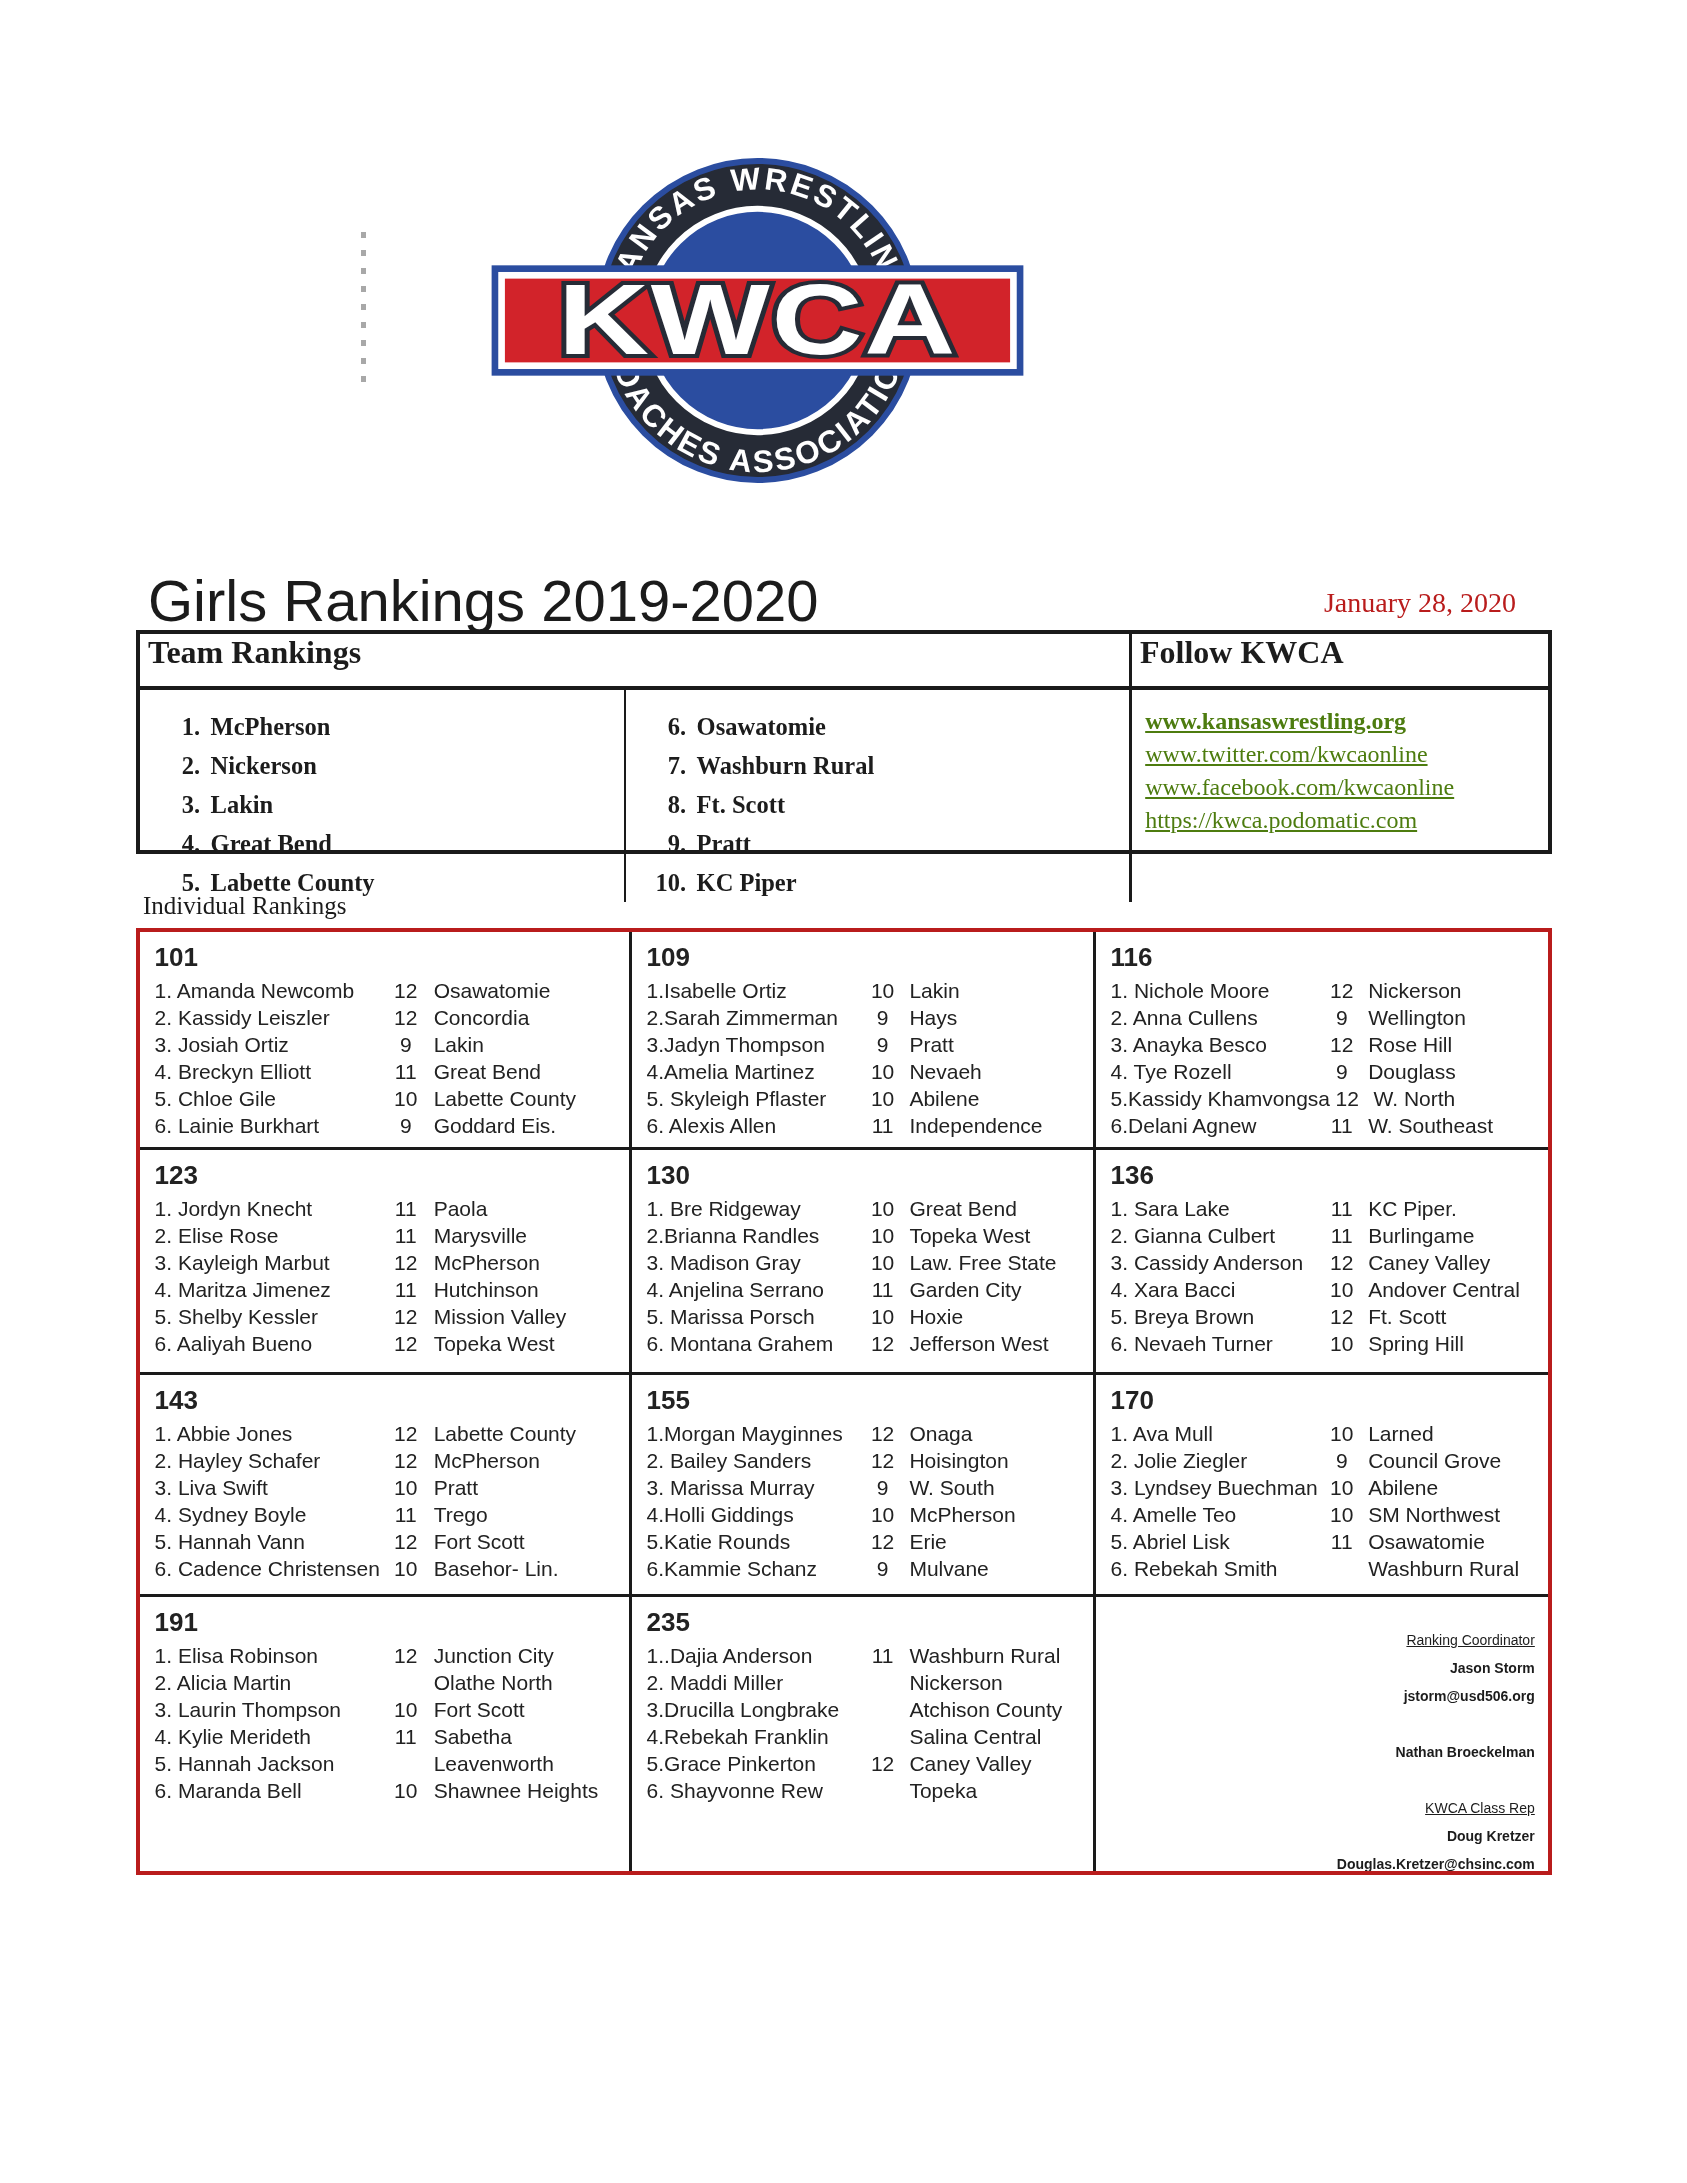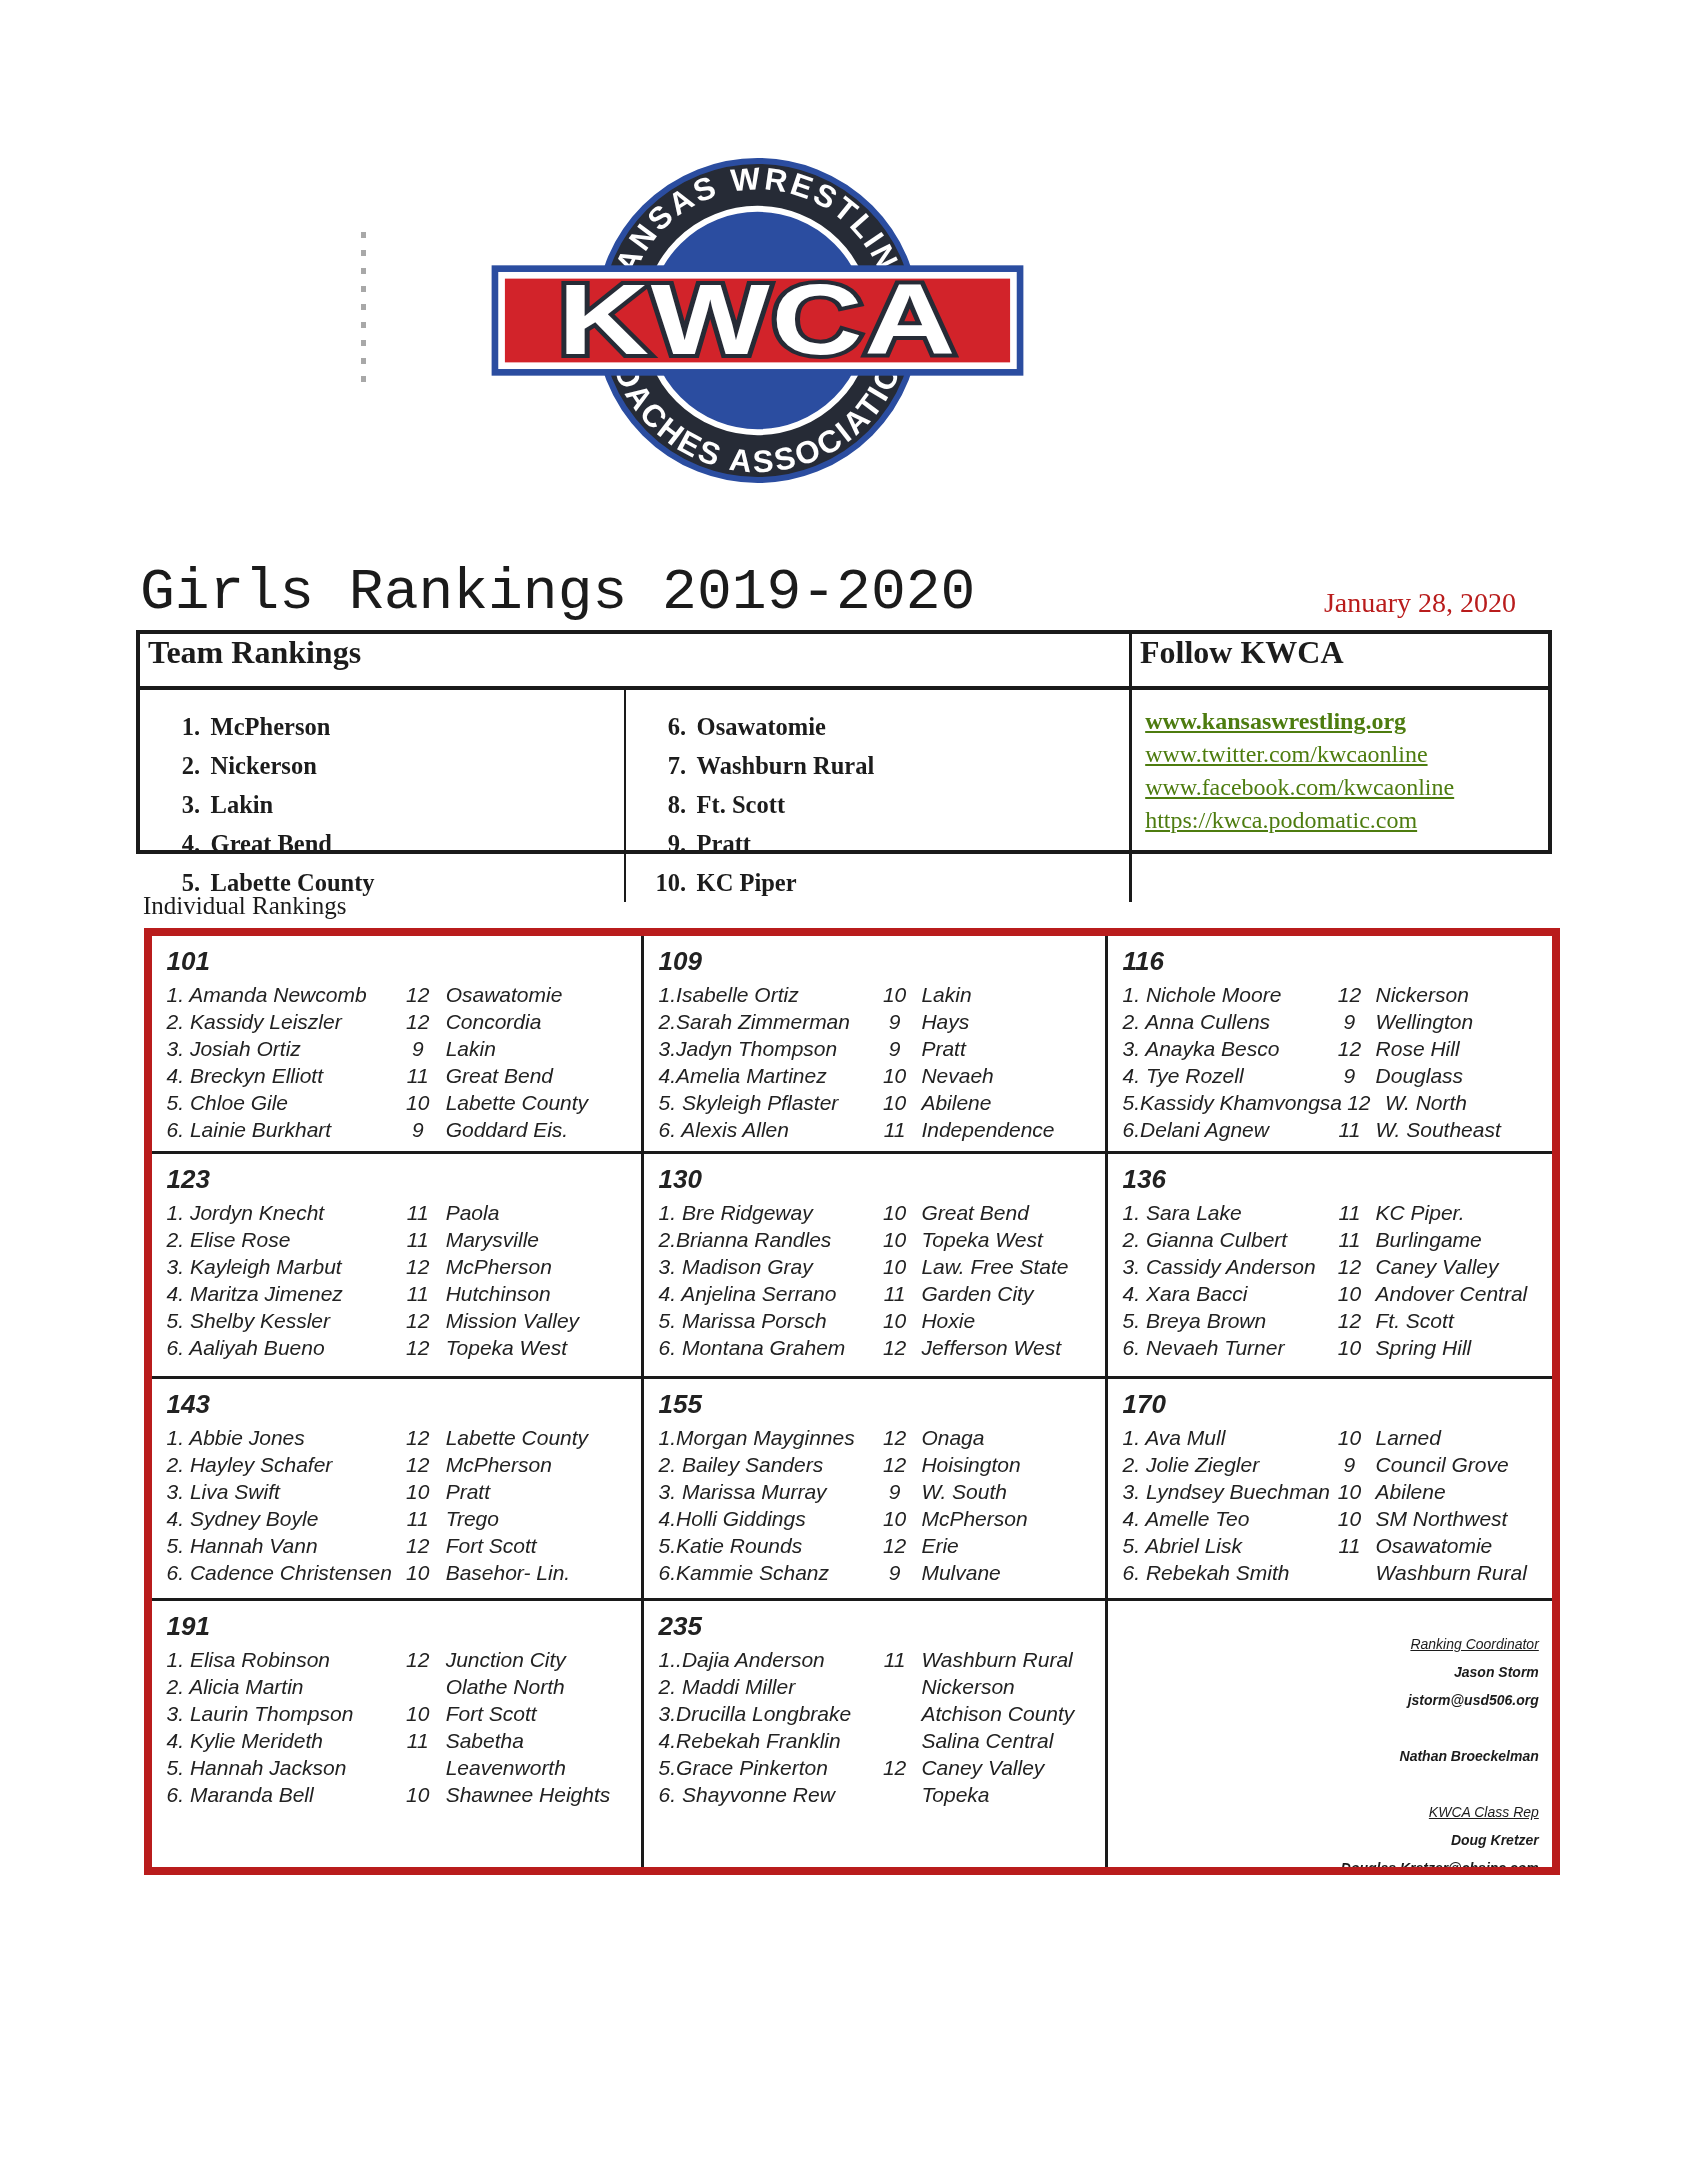--- a/index.html
+++ b/index.html
@@ -10,21 +10,21 @@
   .dotted-line{position:absolute;left:361px;top:232px;width:4.6px;height:155px;
     background:repeating-linear-gradient(180deg,#a8a8a8 0 6px,transparent 6px 18px);}
 
   
   .logo{position:absolute;left:491px;top:151px;width:533px;height:339px;}
   .ring-text{font-family:"Liberation Sans",sans-serif;font-weight:bold;font-size:47px;
     letter-spacing:4px;fill:#ffffff;}
   .kwca-text{font-family:"Liberation Sans",sans-serif;font-weight:bold;font-size:150px;
     fill:#ffffff;stroke:#262b36;stroke-width:12px;paint-order:stroke;letter-spacing:2px;}
 
-  .title{position:absolute;left:136px;top:560px;margin:4px;font-family:Liberation Mono, monospace;
+  .title{position:absolute;left:136px;top:560px;margin:12px;font-family:Liberation Sans, sans-serif;
     font-weight:normal;font-size:58px;line-height:1;color:#1b1b1b;}
   .date{position:absolute;right:171px;top:587px;font-family:"Liberation Serif",serif;
     font-size:28px;color:#b91c1c;}
 
   
   .top-table{position:absolute;left:136px;top:630px;width:1416px;height:224px;
     border:4px solid #1a1a1a;display:grid;grid-template-columns:992px 1fr;grid-template-rows:56px 1fr;
     box-sizing:border-box;}
   .tt-header{display:flex;align-items:flex-start;padding-left:8px;border-bottom:4px solid #1a1a1a;
     font-family:"Liberation Serif",serif;font-weight:bold;font-size:32px;}
@@ -38,23 +38,23 @@
   .t-name{padding-left:10.6px;}
   .tt-body-right{padding:14.6px 0 0 13.2px;}
   .follow-link{display:block;font-family:"Liberation Serif",serif;font-size:24px;line-height:33px;
     color:#4d7c0f;text-decoration:underline;}
   .follow-link.bold{font-weight:bold;}
 
   .ind-header{position:absolute;left:143px;top:892px;margin:0;font-family:"Liberation Serif",serif;
     font-weight:normal;font-size:25px;color:#1b1b1b;}
 
   
-  .big-table{position:absolute;left:144px;top:928px;width:1416px;height:947px;
-    border:8px solid #b91c1c;display:grid;grid-template-columns:492px 464px 1fr;
-    grid-template-rows:218px 225px 222px 1fr;box-sizing:border-box;font-style:italic;}
+  .big-table{position:absolute;left:136px;top:928px;width:1416px;height:947px;
+    border:4px solid #b91c1c;display:grid;grid-template-columns:492px 464px 1fr;
+    grid-template-rows:218px 225px 222px 1fr;box-sizing:border-box;}
   .cell{border-right:3.3px solid #1a1a1a;border-bottom:3.3px solid #1a1a1a;
     padding:9.3px 9.3px 0 14.6px;box-sizing:border-box;overflow:hidden;}
   .cell.last-col{border-right:none;}
   .cell.last-row{border-bottom:none;}
   .w-num{font-weight:bold;font-size:26px;line-height:32px;margin-bottom:4px;color:#222;}
   .entry{display:flex;font-size:21px;line-height:27px;color:#222;}
   .e-label{flex:0 0 50%;white-space:nowrap;}
   .e-grade{flex:0 0 8%;text-align:center;white-space:nowrap;}
   .e-school{flex:1;padding-left:9.3px;white-space:nowrap;}
 

